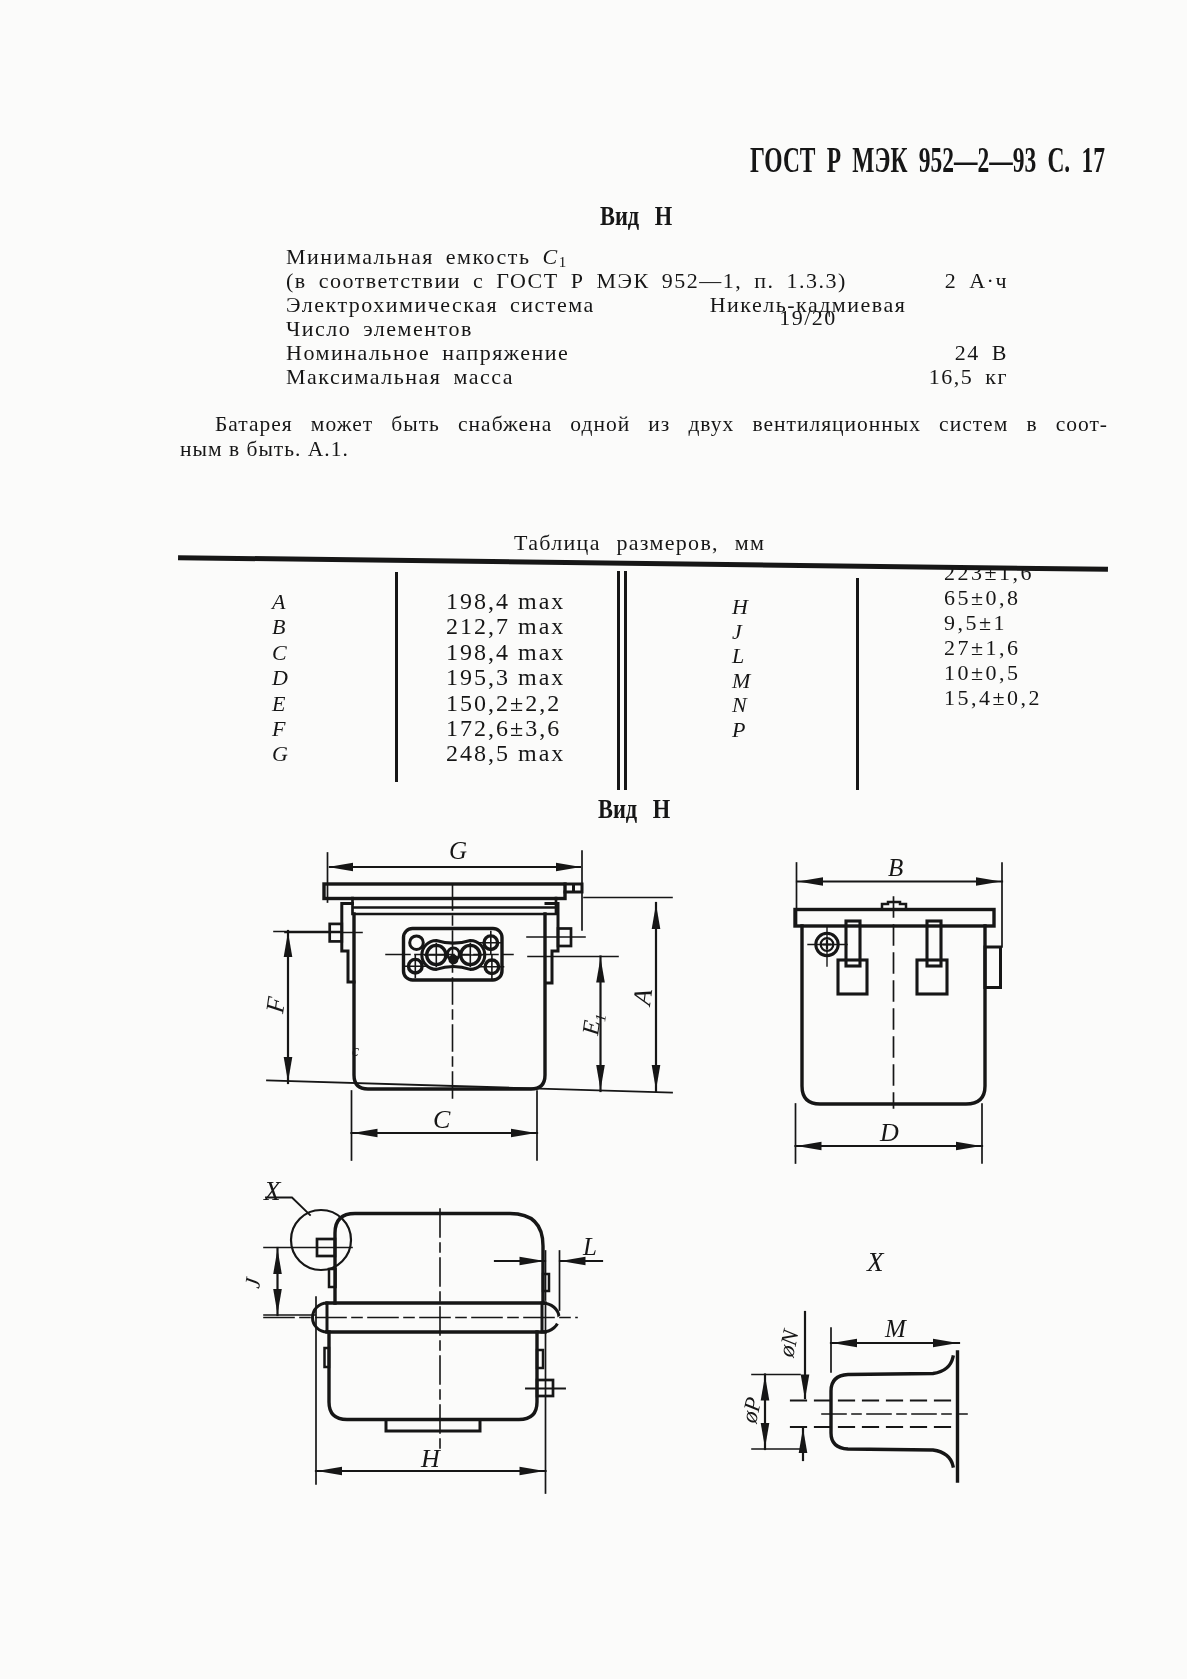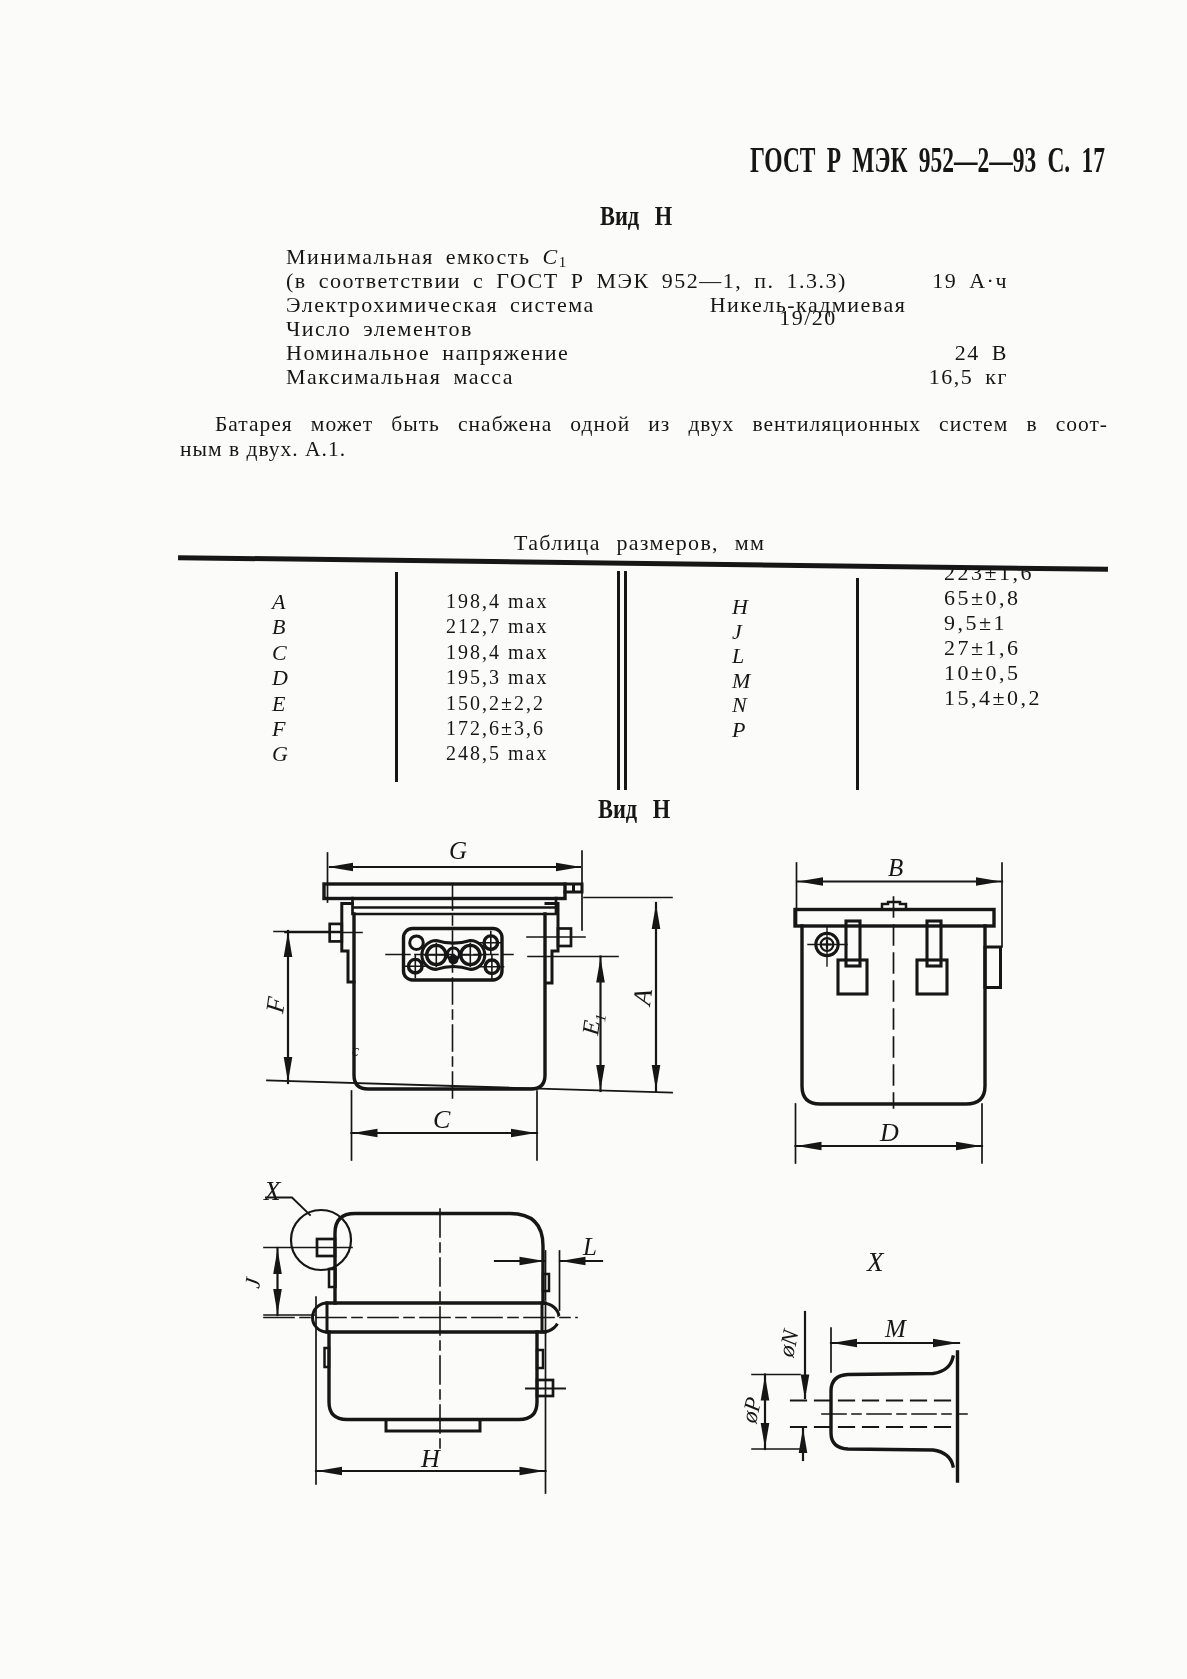--- a/index.html
+++ b/index.html
@@ -13,53 +13,53 @@
 </head>
 <body>
 
 <div class="abs b" style="left:750px;top:141px;font-size:35px;word-spacing:8px;white-space:nowrap;transform:scaleX(0.671);transform-origin:0 0">ГОСТ Р МЭК 952—2—93 С. 17</div>
 
 <div class="abs b" style="left:600px;top:201px;font-size:27px;word-spacing:12px;white-space:nowrap;transform:scaleX(0.83);transform-origin:0 0">Вид Н</div>
 
 <div class="abs spec" style="left:286px;top:244px">Минимальная емкость <i>С</i><span style="font-size:15px;position:relative;top:3px">1</span></div>
 
 <div class="abs spec" style="left:286px;top:268px">(в соответствии с ГОСТ Р МЭК 952—1, п. 1.3.3)</div>
-<div class="abs spec" style="left:608px;top:268px;width:400px;text-align:right">19 А·ч</div>
+<div class="abs spec" style="left:608px;top:268px;width:400px;text-align:right">2 А·ч</div>
 
 <div class="abs spec" style="left:286px;top:292px">Электрохимическая система</div>
 <div class="abs spec" style="left:608px;top:292px;width:400px;text-align:center">Никель-кадмиевая</div>
 
 <div class="abs spec" style="left:286px;top:316px">Число элементов</div>
 <div class="abs spec" style="left:608px;top:305px;width:400px;text-align:center">19/20</div>
 
 <div class="abs spec" style="left:286px;top:340px">Номинальное напряжение</div>
 <div class="abs spec" style="left:608px;top:340px;width:400px;text-align:right">24 В</div>
 
 <div class="abs spec" style="left:286px;top:364px">Максимальная масса</div>
 <div class="abs spec" style="left:608px;top:364px;width:400px;text-align:right">16,5 кг</div>
 
 <div class="abs" style="left:180px;top:412px;width:928px;font-size:21.5px;line-height:24.5px;letter-spacing:1px">
 <div class="jline" style="text-indent:35px">Батарея может быть снабжена одной из двух вентиляционных систем в соот-</div>
-<div>ным в двух. А.1.</div>
+<div>ным в быть. А.1.</div>
 </div>
 
 <div class="abs" style="left:514px;top:530px;font-size:22px;letter-spacing:1.3px;word-spacing:9px">Таблица размеров, мм</div>
 
 <div class="abs" style="left:178px;top:561px;width:930px;height:5px;background:#161616;transform:rotate(0.72deg)"></div>
 
 <div class="abs" style="left:395px;top:572px;width:2.5px;height:210px;background:#161616"></div>
 
 <div class="abs" style="left:617px;top:571px;width:2.5px;height:219px;background:#161616"></div>
 <div class="abs" style="left:624px;top:571px;width:2.5px;height:219px;background:#161616"></div>
 
 <div class="abs" style="left:856px;top:578px;width:2.5px;height:212px;background:#161616"></div>
 
 <div class="abs" style="left:272px;top:589px;font-size:22px;font-style:italic;line-height:25.4px">A<br>B<br>C<br>D<br>E<br>F<br>G</div>
 
-<div class="abs" style="left:446px;top:589px;font-size:20px;line-height:25.4px;letter-spacing:2px">198,4 max<br>212,7 max<br>198,4 max<br>195,3 max<br>150,2±2,2<br>172,6±3,6<br>248,5 max</div>
+<div class="abs" style="left:446px;top:589px;font-size:24px;line-height:25.4px;letter-spacing:2px">198,4 max<br>212,7 max<br>198,4 max<br>195,3 max<br>150,2±2,2<br>172,6±3,6<br>248,5 max</div>
 
 <div class="abs" style="left:732px;top:595px;font-size:22px;font-style:italic;line-height:24.6px">H<br>J<br>L<br>M<br>N<br>P</div>
 
 <div class="abs" style="left:944px;top:560px;font-size:22px;line-height:25px;letter-spacing:2.5px">223±1,6<br>65±0,8<br>9,5±1<br>27±1,6<br>10±0,5<br>15,4±0,2</div>
 
 <div class="abs b" style="left:598px;top:794px;font-size:27px;word-spacing:12px;white-space:nowrap;transform:scaleX(0.83);transform-origin:0 0">Вид Н</div>
 
 <svg class="abs" style="left:0;top:830px" width="1187" height="849" viewBox="0 830 1187 849" fill="none" stroke="#161616" stroke-width="3" stroke-linecap="square">
 
 <g>

